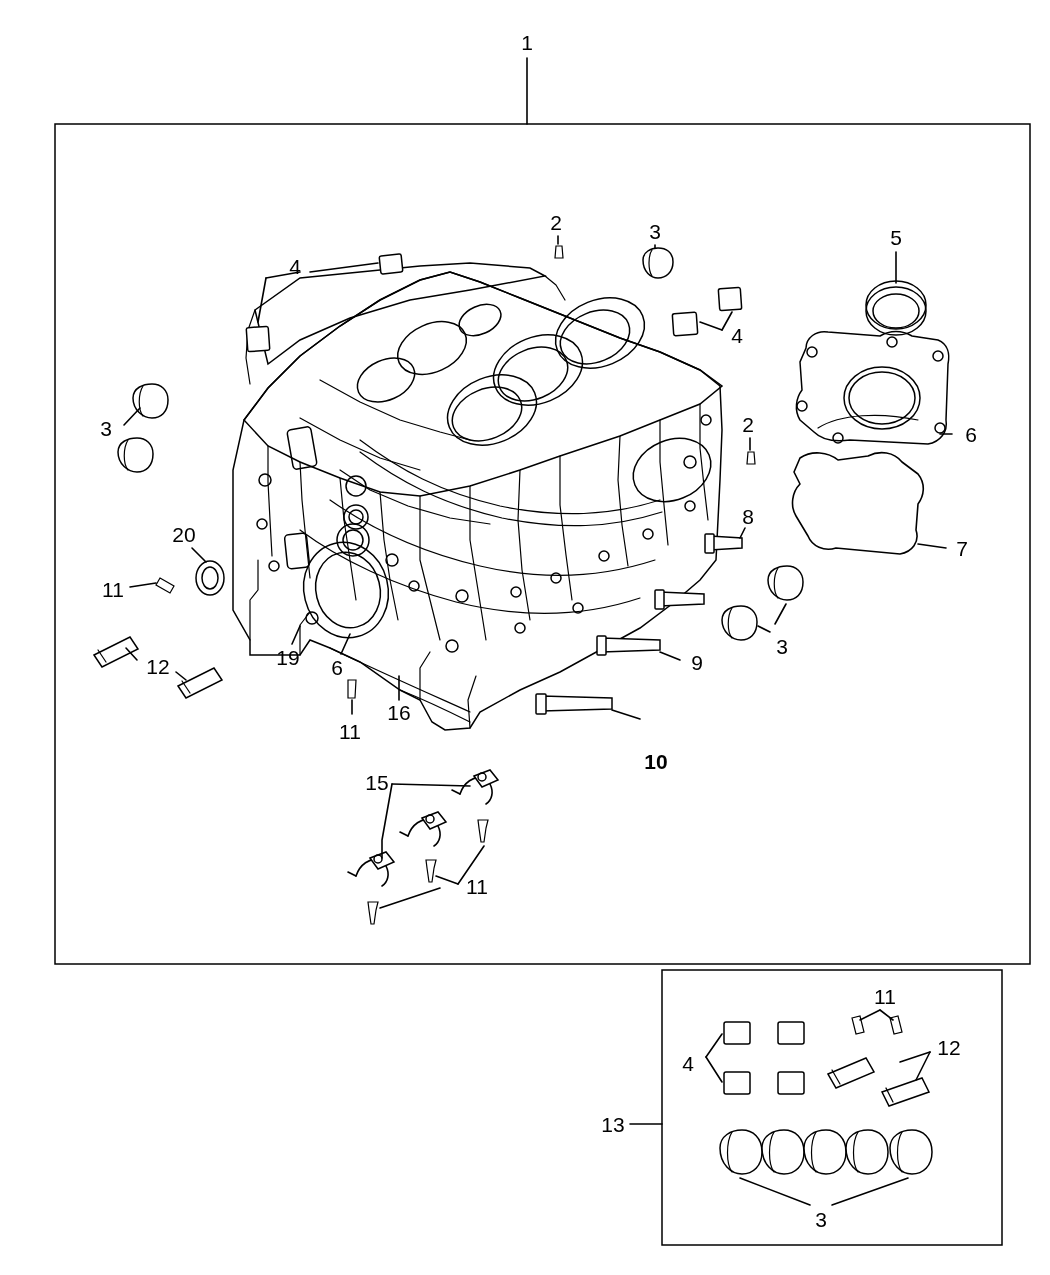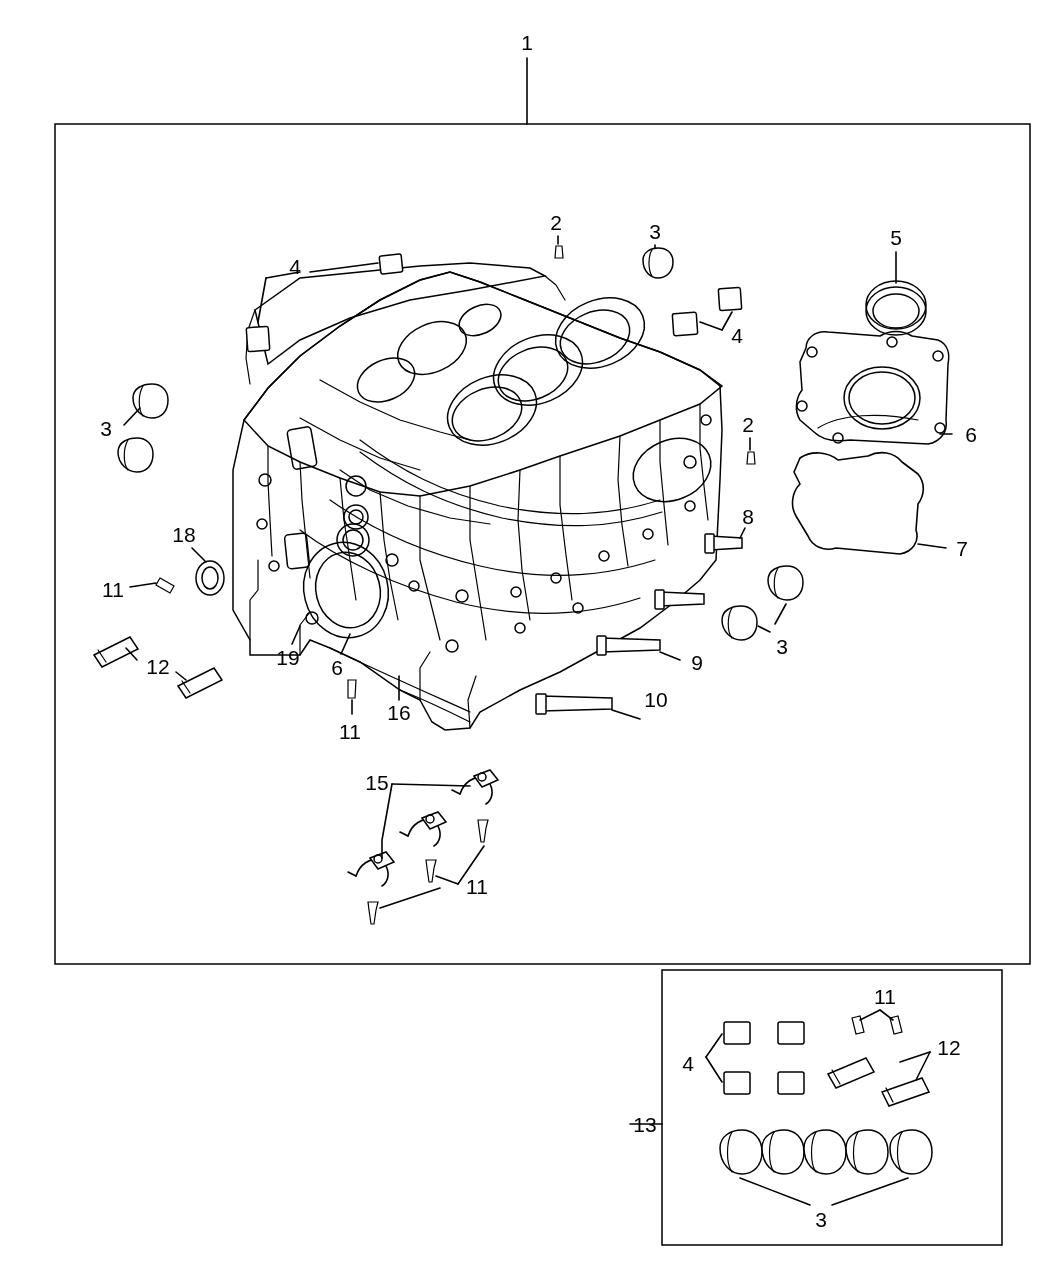--- a/index.html
+++ b/index.html
@@ -355,31 +355,31 @@
   <div class="callout" style="left:556px;  top:222px;">2</div>
   <div class="callout" style="left:655px;  top:231px;">3</div>
   <div class="callout" style="left:295px;  top:266px;">4</div>
   <div class="callout" style="left:737px;  top:335px;">4</div>
   <div class="callout" style="left:896px;  top:237px;">5</div>
   <div class="callout" style="left:748px;  top:424px;">2</div>
   <div class="callout" style="left:971px;  top:434px;">6</div>
   <div class="callout" style="left:106px;  top:428px;">3</div>
   <div class="callout" style="left:748px;  top:516px;">8</div>
   <div class="callout" style="left:962px;  top:548px;">7</div>
-  <div class="callout" style="left:184px;  top:534px;">18</div>
+  <div class="callout" style="left:184px;  top:534px;">20</div>
   <div class="callout" style="left:113px;  top:589px;">11</div>
   <div class="callout" style="left:782px;  top:646px;">3</div>
   <div class="callout" style="left:697px;  top:662px;">9</div>
   <div class="callout" style="left:158px;  top:666px;">12</div>
   <div class="callout" style="left:288px;  top:657px;">19</div>
   <div class="callout" style="left:337px;  top:667px;">6</div>
   <div class="callout" style="left:399px;  top:712px;">16</div>
   <div class="callout" style="left:350px;  top:731px;">11</div>
-  <div class="callout" style="left:656px;  top:699px;">10</div>
+  <div class="callout" style="left:656px;  top:761px;font-weight:bold;">10</div>
   <div class="callout" style="left:377px;  top:782px;">15</div>
   <div class="callout" style="left:477px;  top:886px;">11</div>
-  <div class="callout" style="left:613px;  top:1124px;margin-left:32px;">13</div>
+  <div class="callout" style="left:613px;  top:1124px;">13</div>
   <div class="callout" style="left:885px;  top:996px;">11</div>
   <div class="callout" style="left:949px;  top:1047px;">12</div>
   <div class="callout" style="left:688px;  top:1063px;">4</div>
   <div class="callout" style="left:821px;  top:1219px;">3</div>
 
 </div>
 
 </body></html>

